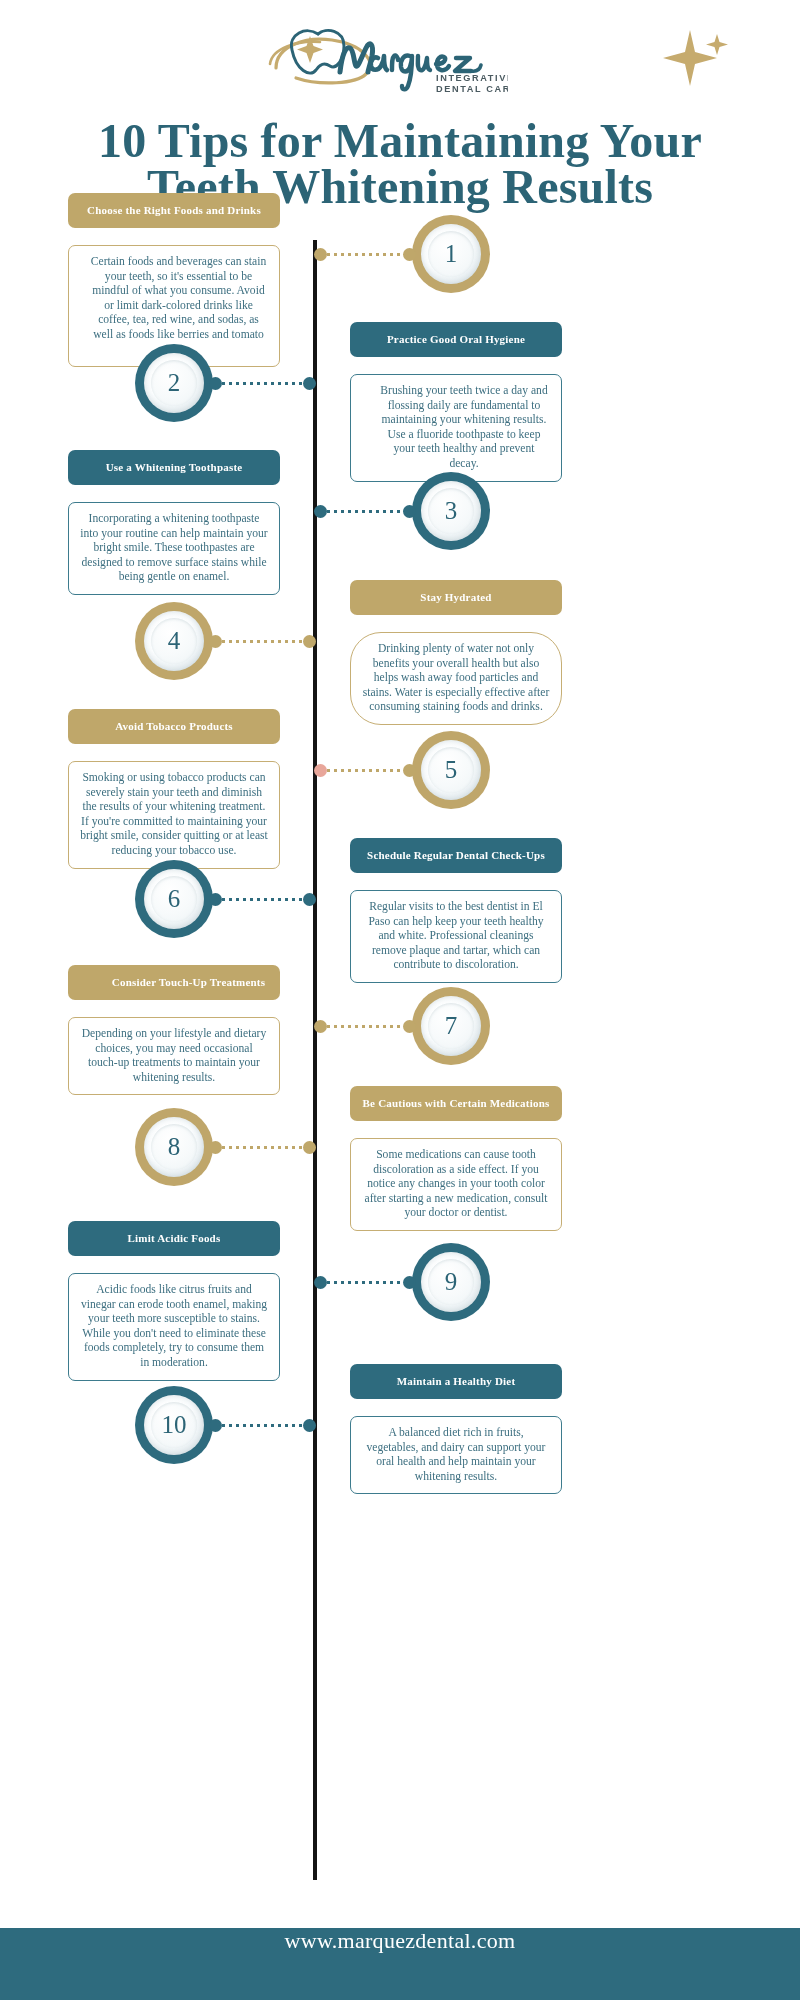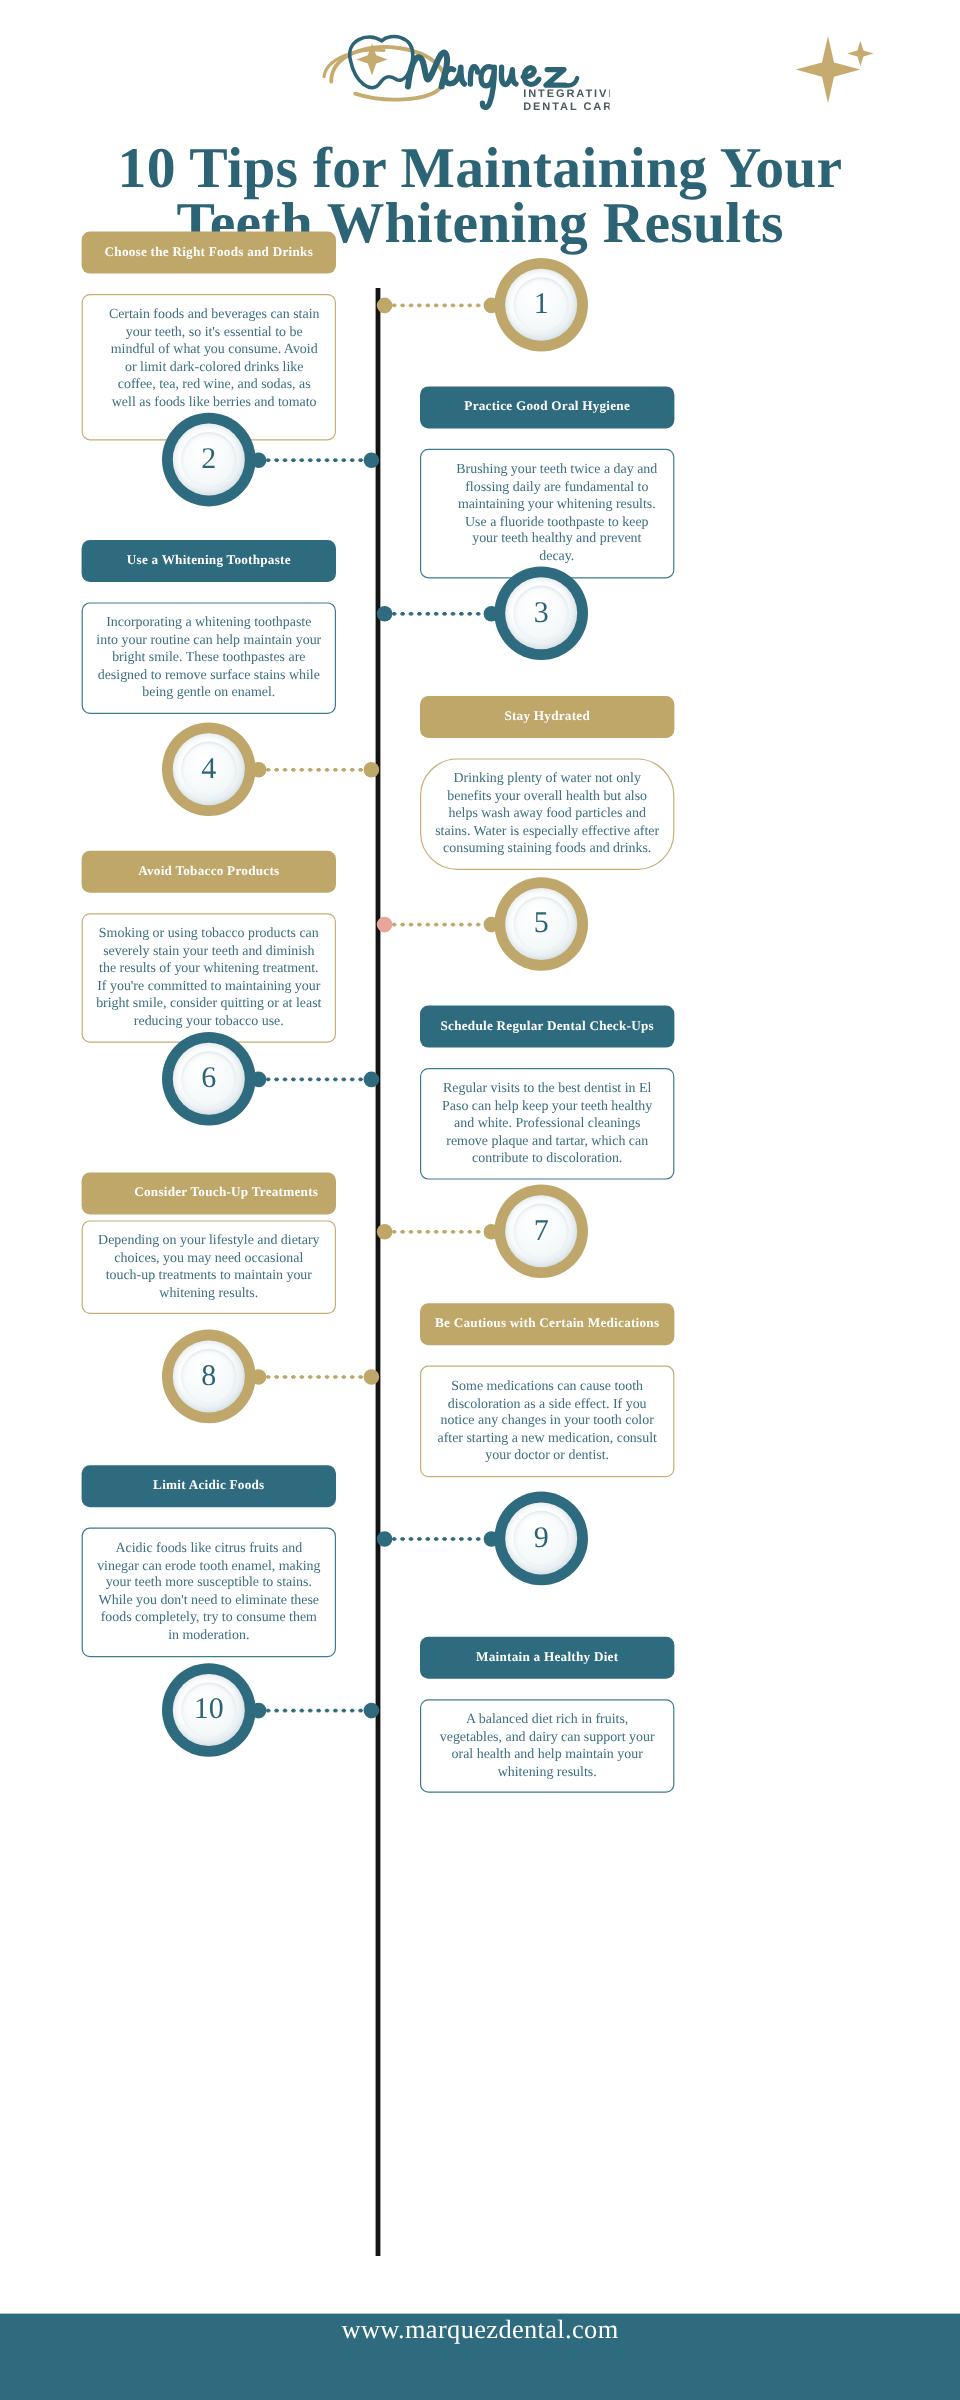--- a/index.html
+++ b/index.html
@@ -212,21 +212,21 @@
         <div class="disc"></div>
         <div class="num">6</div>
       </div>
       <div class="conn teal" style="top: 60px; left: 210px; width: 105px;">
         <div class="line"></div>
         <div class="dot a"></div>
         <div class="dot b"></div>
       </div>
     </div>
     <div class="tip left" style="left: 0px; top: 965px;">
-      <div class="hdr gold" style="top: 12px; padding-left: 39px;">Consider Touch-Up Treatments</div>
+      <div class="hdr gold" style="top: 0px; padding-left: 39px;">Consider Touch-Up Treatments</div>
       <div class="body gold" style="top: 52px;">Depending on your lifestyle and dietary choices, you may need occasional touch-up treatments to maintain your whitening results.</div>
       <div class="medal gold" style="left: 412px; top: 22px;">
         <div class="ring"></div>
         <div class="disc"></div>
         <div class="num">7</div>
       </div>
       <div class="conn gold" style="top: 60px; left: 315px; width: 100px;">
         <div class="line"></div>
         <div class="dot a"></div>
         <div class="dot b"></div>

